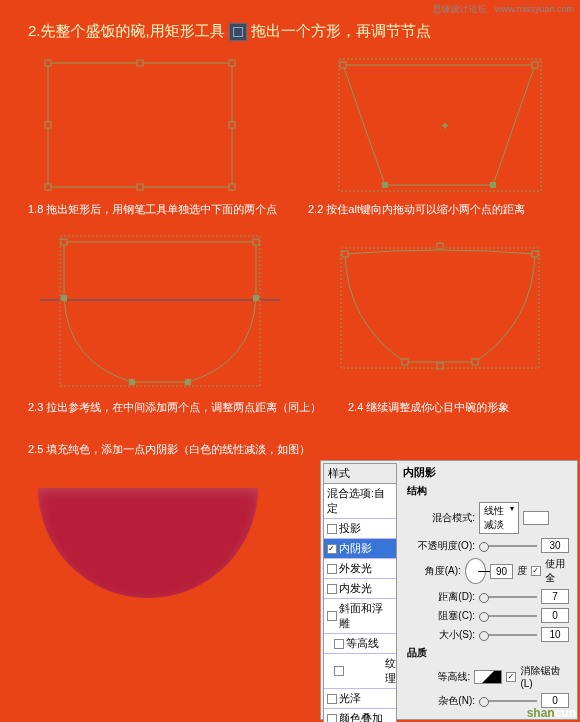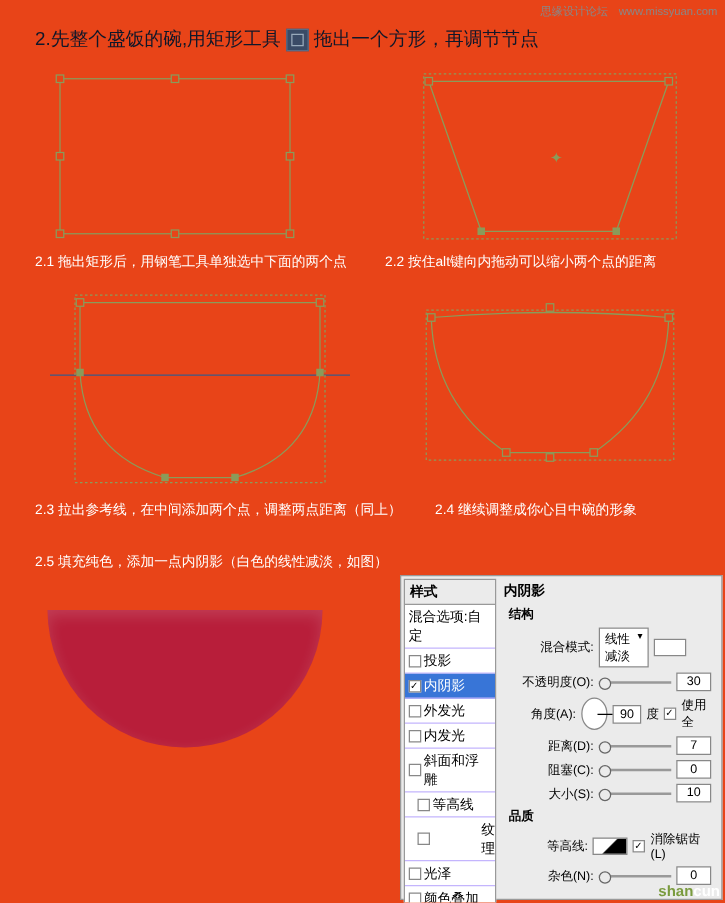--- a/index.html
+++ b/index.html
@@ -1,37 +1,37 @@
 <!DOCTYPE html>
 <html><head>
 <meta charset="utf-8">
 <style>
 *{box-sizing:border-box;margin:0;padding:0}
 body{background:#e84418;font-family:"Microsoft YaHei",sans-serif;width:580px;height:722px;position:relative;overflow:hidden}
 .header{position:absolute;top:3px;right:6px;font-size:9px;color:#888}
 .header span{margin-left:6px}
-.main-title{position:absolute;top:22px;left:28px;color:#0f172a;font-size:15px}
+.main-title{position:absolute;top:22px;left:28px;color:#fef9c3;font-size:15px}
 .tool-icon{display:inline-block;width:18px;height:18px;background:#3a4b66;border:1px solid #5a6b86;vertical-align:middle;position:relative}
 .tool-icon::after{content:'';position:absolute;top:3px;left:3px;right:3px;bottom:3px;border:1px solid #9ab}
 .sub{position:absolute;color:#fff;font-size:11px}
 .s21{top:202px;left:28px}
 .s22{top:202px;left:308px}
 .s23{top:400px;left:28px}
 .s24{top:400px;left:348px}
 .s25{top:442px;left:28px}
 .shape{position:absolute}
 .sq1{top:55px;left:40px}
 .sq2{top:55px;left:335px}
 .sq3{top:228px;left:40px}
 .sq4{top:228px;left:335px}
 .bowl{position:absolute;top:488px;left:38px;width:220px;height:120px}
 .bowl-shape{width:220px;height:110px;background:#b81e3a;border-radius:0 0 110px 110px;box-shadow:inset 0 4px 12px rgba(255,255,255,0.15)}
 .dialog{position:absolute;top:460px;left:320px;width:258px;height:260px;background:#ebebeb;border:1px solid #999;font-family:"SimSun",sans-serif;font-size:11px}
 .dlg-left{position:absolute;top:2px;left:2px;width:74px;background:#fff;border:1px solid #999}
-.dlg-head{background:#ebebeb;padding:2px 4px;border-bottom:1px solid #999;font-weight:bold}
+.dlg-head{background:#ebebeb;padding:2px 4px;border-bottom:1px solid #999;font-weight:normal}
 .dlg-item{padding:2px 3px;border-bottom:1px solid #c4b5fd;display:flex;align-items:center;gap:2px}
 .dlg-item.sel{background:#3875d7;color:#fff}
 .chk{width:10px;height:10px;border:1px solid #888;background:#fff;display:inline-block;flex-shrink:0}
 .chk.on::after{content:'✓';font-size:8px;color:#000;display:block;line-height:8px}
 .dlg-right{position:absolute;top:2px;left:80px;right:2px}
 .dlg-title{font-weight:bold;padding:2px}
 .dlg-sub{padding:2px 6px;font-weight:bold;font-size:10px}
 .dlg-row{display:flex;align-items:center;padding:2px 6px;gap:4px;font-size:10px}
 .dlg-row label{width:68px;text-align:right}
 .sel-box{background:#fff;border:1px solid #888;padding:1px 4px;font-size:10px;width:40px;display:flex;justify-content:space-between}
@@ -98,21 +98,21 @@
   <rect x="6" y="20" width="198" height="120" fill="none" stroke="#8a9b5a" stroke-dasharray="2,2"></rect>
   <path d="M10 26 Q105 18 200 26 Q198 95 140 134 L70 134 Q12 95 10 26 Z" fill="none" stroke="#8a9b5a"></path>
   <rect x="7" y="23" width="6" height="6" fill="#e84418" stroke="#8a9b5a"></rect>
   <rect x="197" y="23" width="6" height="6" fill="#e84418" stroke="#8a9b5a"></rect>
   <rect x="67" y="131" width="6" height="6" fill="#e84418" stroke="#8a9b5a"></rect>
   <rect x="137" y="131" width="6" height="6" fill="#e84418" stroke="#8a9b5a"></rect>
   <rect x="102" y="15" width="6" height="6" fill="#e84418" stroke="#8a9b5a"></rect>
   <rect x="102" y="135" width="6" height="6" fill="#e84418" stroke="#8a9b5a"></rect>
 </svg>
 
-<div class="sub s21">2.1 拖出矩形后，用钢笔工具单独选中下面的两个点</div>
+<div class="sub s21">1.8 拖出矩形后，用钢笔工具单独选中下面的两个点</div>
 <div class="sub s22">2.2 按住alt键向内拖动可以缩小两个点的距离</div>
 <div class="sub s23">2.3 拉出参考线，在中间添加两个点，调整两点距离（同上）</div>
 <div class="sub s24">2.4 继续调整成你心目中碗的形象</div>
 <div class="sub s25">2.5 填充纯色，添加一点内阴影（白色的线性减淡，如图）</div>
 
 <div class="bowl">
   <div class="bowl-shape"></div>
 </div>
 
 <div class="dialog">

